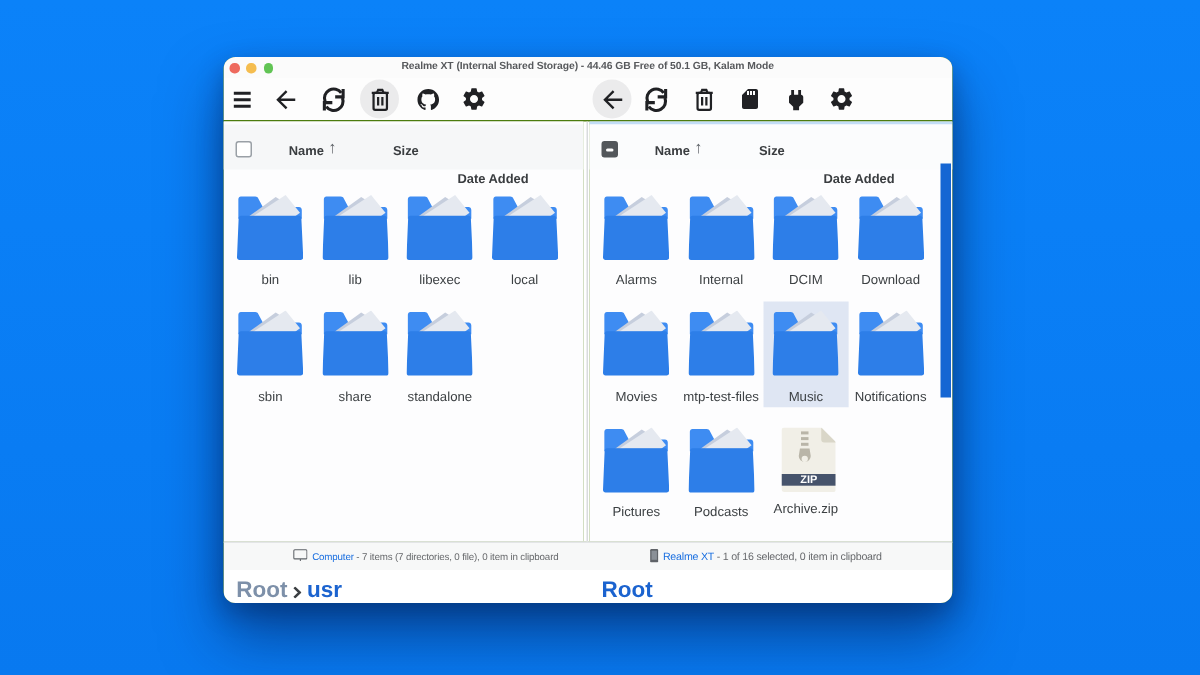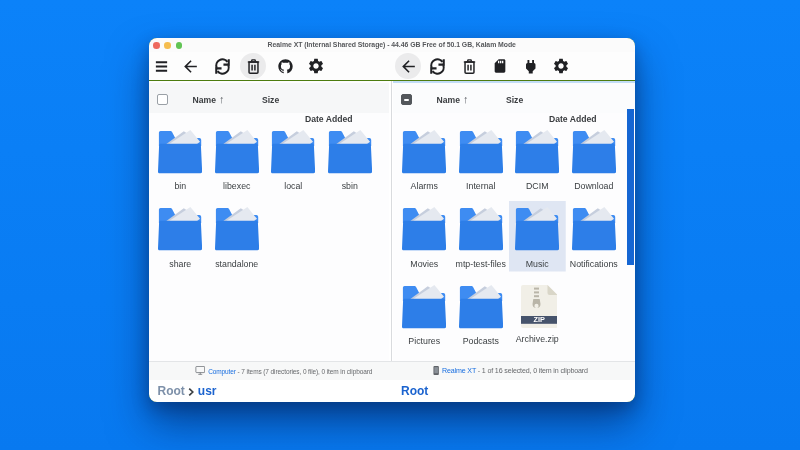--- a/index.html
+++ b/index.html
@@ -43,21 +43,21 @@
   .hdate { position:absolute; left:156px;margin-top:39px; }
   .grid { position:absolute; top:40.5px; left:3px; display:flex; flex-wrap:wrap; width:230px; }
   .cell { width:56.5px; height:77.5px; display:flex; flex-direction:column; align-items:center; padding-top:6.5px; }
   .cell.sel { background:linear-gradient(#dfe6f3,#dfe6f3) no-repeat top/100% 70.5px; }
   .cell .lbl { margin-top:7px; font-size:8.8px; color:#3c4043; white-space:nowrap; }
   .statusbar { position:absolute; left:0; right:0; bottom:22.5px; height:18.5px; background:#f7f8f8; border-top:1px solid #e3e5e7; display:flex; font-size:7.1px; letter-spacing:-0.15px; color:#67696c;margin-top:40px; }
   .statusbar .half { display:flex; align-items:center; justify-content:center; gap:3px; }
   .statusbar .half.l { width:244px; padding-left:25px; font-size:6.5px; letter-spacing:-0.1px; }
   .statusbar .half.r { flex:1; padding-right:7px; }
   .statusbar .blue { color:#1a6fe0; }
-  .crumbs { position:absolute; left:0; right:0; bottom:0; height:22.5px; background:#fff; display:flex; align-items:center; font-size:12px; font-weight:bold; }
+  .crumbs { position:absolute; left:0; right:0; bottom:0; height:22.5px; background:#fff; display:flex; align-items:flex-end; font-size:15px; font-weight:bold; }
   .crumbs .muted { color:#7d90a9; }
   .crumbs .chev { margin:0 3.5px; display:inline-flex; align-items:center; position:relative; top:0.5px; }
   .crumbs .cur { color:#1b63cf; }
   .scrollthumb { position:absolute; right:1px; top:26.5px; width:6.5px; height:156px; background:#1566d3; }
 </style>
 </head>
 <body>
 <div class="window">
   <div class="titlebar">
     <div class="tl r"></div>
@@ -161,20 +161,31 @@
           </div>
           <div class="cell">
             <div>
               <svg width="44" height="44.5" viewBox="0 0 44 42" preserveAspectRatio="none" style="display:block">
   <path d="M2.6,1 h9.6 c0.9,0 1.6,0.45 2,1.15 L17.2,7.6 H41.3 c1.1,0 1.9,0.8 1.9,1.9 V15 H0.9 V2.7 C0.9,1.75 1.65,1 2.6,1 z" fill="#3e8cf2"></path>
   <polygon points="8,13.4 25.8,1.2 30.8,4.2 14,13.4" fill="#c6cedd"></polygon>
   <polygon points="10.8,13.4 32.4,0 42,11.2 38.8,13.4" fill="#e5e9f0"></polygon>
   <path d="M2.6,13 h38.8 c0.8,0 1.45,0.6 1.5,1.4 l1.25,24.7 c0.06,1.1 -0.65,1.8 -1.7,1.8 H1.7 c-1.05,0 -1.76,-0.7 -1.7,-1.8 L1.1,14.4 C1.15,13.6 1.8,13 2.6,13 z" fill="#2d7ee8"></path>
 </svg>
             </div>
+            <div class="lbl">lib</div>
+          </div>
+          <div class="cell">
+            <div>
+              <svg width="44" height="44.5" viewBox="0 0 44 42" preserveAspectRatio="none" style="display:block">
+  <path d="M2.6,1 h9.6 c0.9,0 1.6,0.45 2,1.15 L17.2,7.6 H41.3 c1.1,0 1.9,0.8 1.9,1.9 V15 H0.9 V2.7 C0.9,1.75 1.65,1 2.6,1 z" fill="#3e8cf2"></path>
+  <polygon points="8,13.4 25.8,1.2 30.8,4.2 14,13.4" fill="#c6cedd"></polygon>
+  <polygon points="10.8,13.4 32.4,0 42,11.2 38.8,13.4" fill="#e5e9f0"></polygon>
+  <path d="M2.6,13 h38.8 c0.8,0 1.45,0.6 1.5,1.4 l1.25,24.7 c0.06,1.1 -0.65,1.8 -1.7,1.8 H1.7 c-1.05,0 -1.76,-0.7 -1.7,-1.8 L1.1,14.4 C1.15,13.6 1.8,13 2.6,13 z" fill="#2d7ee8"></path>
+</svg>
+            </div>
             <div class="lbl">libexec</div>
           </div>
           <div class="cell">
             <div>
               <svg width="44" height="44.5" viewBox="0 0 44 42" preserveAspectRatio="none" style="display:block">
   <path d="M2.6,1 h9.6 c0.9,0 1.6,0.45 2,1.15 L17.2,7.6 H41.3 c1.1,0 1.9,0.8 1.9,1.9 V15 H0.9 V2.7 C0.9,1.75 1.65,1 2.6,1 z" fill="#3e8cf2"></path>
   <polygon points="8,13.4 25.8,1.2 30.8,4.2 14,13.4" fill="#c6cedd"></polygon>
   <polygon points="10.8,13.4 32.4,0 42,11.2 38.8,13.4" fill="#e5e9f0"></polygon>
   <path d="M2.6,13 h38.8 c0.8,0 1.45,0.6 1.5,1.4 l1.25,24.7 c0.06,1.1 -0.65,1.8 -1.7,1.8 H1.7 c-1.05,0 -1.76,-0.7 -1.7,-1.8 L1.1,14.4 C1.15,13.6 1.8,13 2.6,13 z" fill="#2d7ee8"></path>
 </svg>

